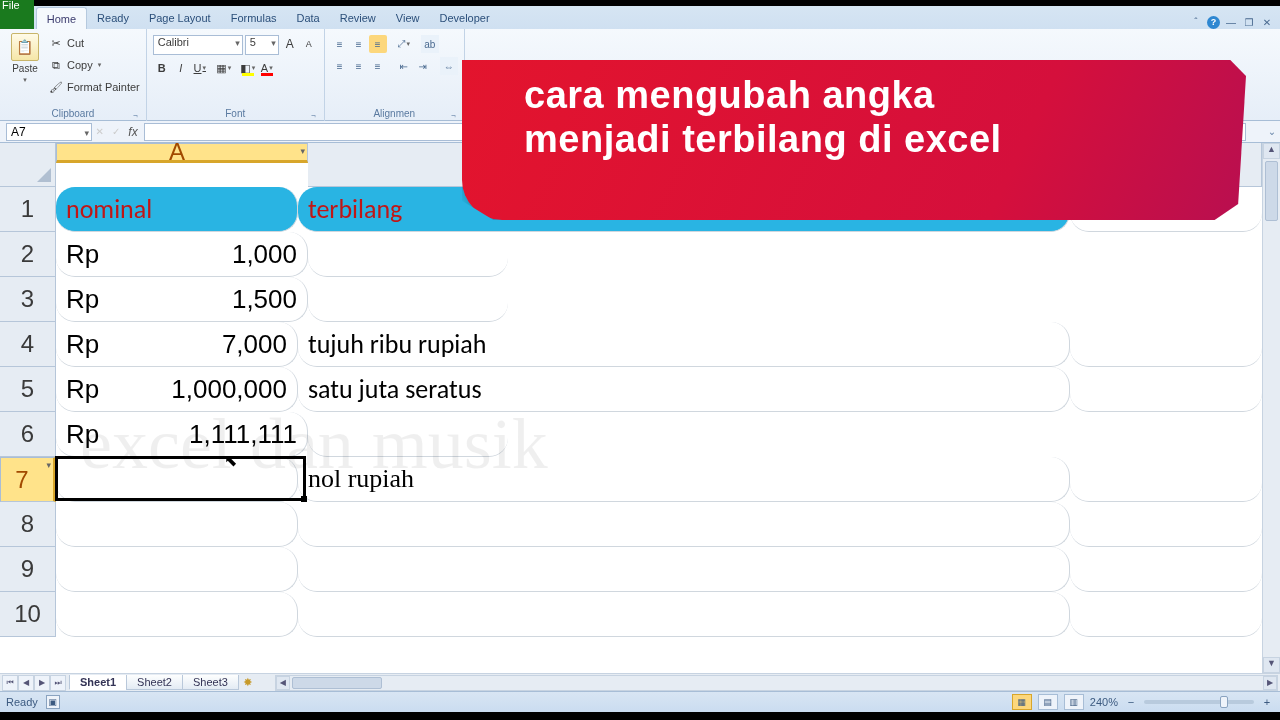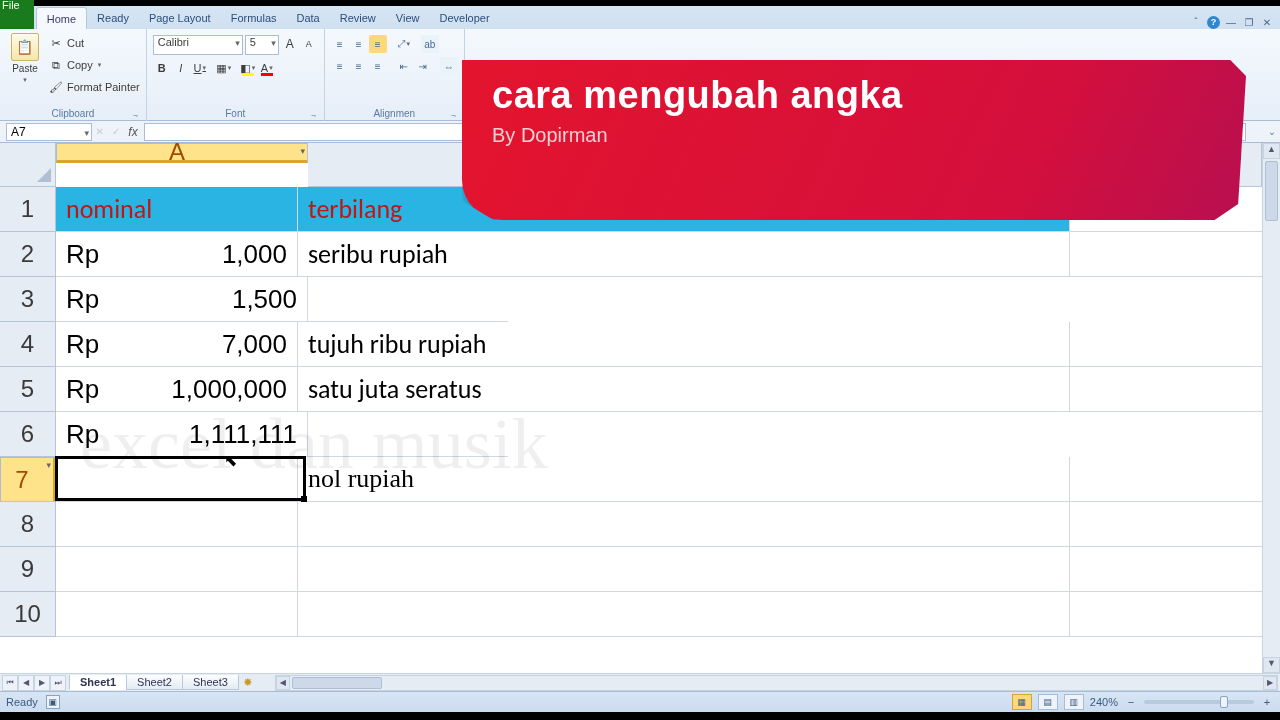--- a/index.html
+++ b/index.html
@@ -51,40 +51,40 @@
 .corner { position:absolute; left:0; top:0; width:56px; height:44px; background:#e6ecf3; border-right:1px solid #b6c6d9; border-bottom:1px solid #b6c6d9; }
 .corner::before { content:""; position:absolute; right:4px; bottom:4px; border-style:solid; border-width:0 0 14px 14px; border-color: transparent transparent #b0bfd1 transparent; }
 .colhdrs { position:absolute; left:56px; top:0; right:18px; height:44px; display:flex; }
 .colhdr { background:#e6ecf3; border-right:1px solid #b6c6d9; border-bottom:1px solid #b6c6d9; display:flex; align-items:center; justify-content:center; font-size:24px; color:#3a3a3a; }
 .colhdr.sel { background:#ffe38a; border-bottom:3px solid #d8a62a; color:#a24a00; font-weight:normal; }
 .rowhdrs { position:absolute; left:0; top:44px; width:56px; }
 .rowhdr { height:45px; background:#e6ecf3; border-right:1px solid #b6c6d9; border-bottom:1px solid #b6c6d9; display:flex; align-items:center; justify-content:center; font-size:24px; color:#3a3a3a; }
 .rowhdr.sel { background:#ffe38a; border-right:3px solid #d8a62a; color:#a24a00; }
 .cells { position:absolute; left:56px; top:44px; right:18px; bottom:0; }
 .crow { height:45px; display:flex; }
-.cell { border-right:1px solid #d0d7de; border-bottom:1px solid #d0d7de; padding:8px 10px; font-size:26px; font-family: Calibri, sans-serif; display:flex; align-items:center; overflow:hidden; white-space:nowrap; }
+.cell { border-right:1px solid #d0d7de; border-bottom:1px solid #d0d7de; padding:8px 10px; font-size:26px; font-family: Calibri, sans-serif; display:flex; align-items:center; overflow:hidden; white-space:nowrap;border-radius:19px; }
 .cell.hdrcell { background:#29b4e3; color:#c01616; font-size:26px; }
 .cell.nom { justify-content:space-between; }
 .cell.nom .cur { }
 .cell.nom .val { }
 .cell.ter { }
 .active-cell { position:absolute; border:3px solid #000; pointer-events:none; }
 .active-cell::after { content:""; position:absolute; right:-4px; bottom:-4px; width:6px; height:6px; background:#000; }
 .watermark { position:absolute; left:80px; top:260px; font-size:72px; color:#000; opacity:0.06; font-family: "Times New Roman", serif; pointer-events:none; white-space:nowrap; }
 .cursor-arrow { position:absolute; font-size:16px; color:#000; pointer-events:none; }
 
 
 .vscroll { position:absolute; right:0; top:0; width:18px; bottom:0; background:#e6ecf3; border-left:1px solid #c7d3e1; }
 .vscroll .up,.vscroll .dn { height:16px; text-align:center; font-size:9px; color:#557; background:#dfe7f1; border:1px solid #c7d3e1; }
 .vscroll .dn { position:absolute; bottom:0; width:100%; }
 .vscroll .thumb { position:absolute; top:18px; left:2px; right:2px; height:60px; background:#cdd9e8; border:1px solid #aebfd4; border-radius:2px; }
 
 
 .banner { position:absolute; top:60px; left:462px; width:784px; height:160px; background:linear-gradient(115deg,#e3142d 0%,#d50f3c 70%,#b80f50 100%); border-radius:0 0 0 40px; padding:14px 26px 10px 30px; color:#fff; font-family: "Segoe UI", sans-serif; box-shadow: 2px 4px 10px rgba(0,0,0,0.25); clip-path: polygon(0 0, 98% 0, 100% 10%, 99% 90%, 96% 100%, 4% 100%, 0 88%); }
-.banner h1 { font-size:38px; font-weight:700; line-height:1.15; letter-spacing:0.5px; font-family: "Segoe UI", Arial, sans-serif; }
+.banner h1 { font-size:38px; font-weight:700; line-height:1.15; letter-spacing:0.5px; font-family: "Segoe UI", Arial, sans-serif; margin-left: 32px; }
 .banner .by { font-size:20px; color:#f3cfd6; margin-top:6px; }
 
 
 .hscroll-row { height:18px; background:#e6ecf3; border-top:1px solid #c7d3e1; display:flex; align-items:center; font-size:10px; }
 .tabwell { display:flex; align-items:center; height:18px; }
 .tabnav span { width:16px; height:16px; display:inline-flex;align-items:center;justify-content:center; border:1px solid #c7d3e1; background:#eef3fa; font-size:8px; color:#557; }
 .sh-tab { padding:1px 10px; border:1px solid #b9c8da; border-top:none; background:linear-gradient(#fdfefe,#e3ebf4); margin-left:-1px; font-size:11px; color:#335; }
 .sh-tab.active { background:#fff; font-weight:bold; border-bottom:1px solid #fff; }
 .newtab { width:18px; text-align:center; color:#c79a2a; font-size:11px; }
 .hscroll-track { flex:1; margin:0 2px 0 18px; background:#e6ecf3; height:16px; border:1px solid #c7d3e1; position:relative; }
@@ -239,21 +239,20 @@
         <div class="crow">
           <div class="cell hdrcell" style="width: 252px;">nominal</div>
           <div class="cell hdrcell" style="width: 806px;">terbilang</div>
           <div class="cell " style="width: 200px; border-right: none;"></div>
         </div>
         <div class="crow">
           <div class="cell nom" style="width: 252px;">
             <span class="cur">Rp</span>
             <span class="val">1,000</span>
           </div>
-          <div class="cell ter" style="width: 806px;">seribu rupiah</div>
           <div class="cell " style="width: 200px; border-right: none; border-bottom: 1px solid rgb(208, 215, 222);"></div>
         </div>
         <div class="crow">
           <div class="cell nom" style="width: 252px;">
             <span class="cur">Rp</span>
             <span class="val">1,500</span>
           </div>
           <div class="cell " style="width: 200px; border-right: none; border-bottom: 1px solid rgb(208, 215, 222);"></div>
         </div>
         <div class="crow">
@@ -347,15 +346,14 @@
       <div class="zoom-slider">
           <div class="knob"></div>
         </div>
       <span class="zm">+</span>
     </div>
   </div>
 
 </div>
 
 <div class="banner">
-  <h1><span>cara mengubah angka</span><br></h1>
-  <div class="by">By Dopirman</div>
+  <h1><span>cara mengubah angka</span><br><span>menjadi terbilang di excel</span></h1>
 </div>
 
 </body></html>

